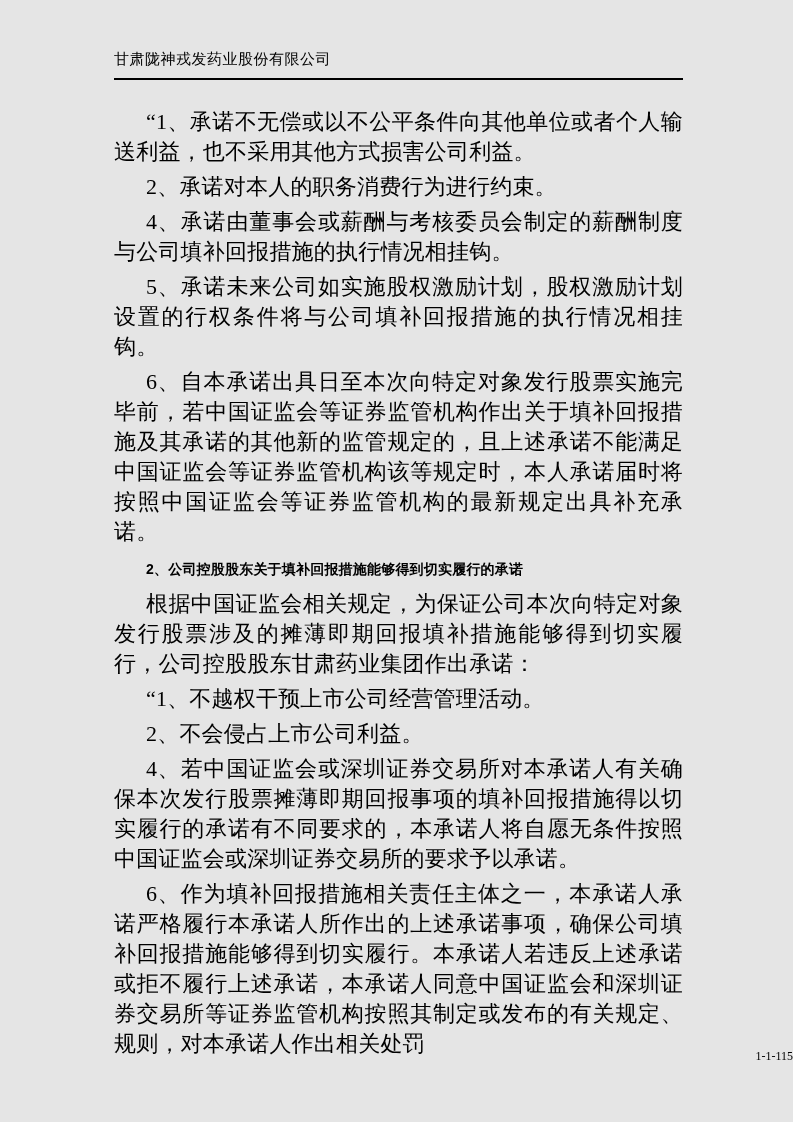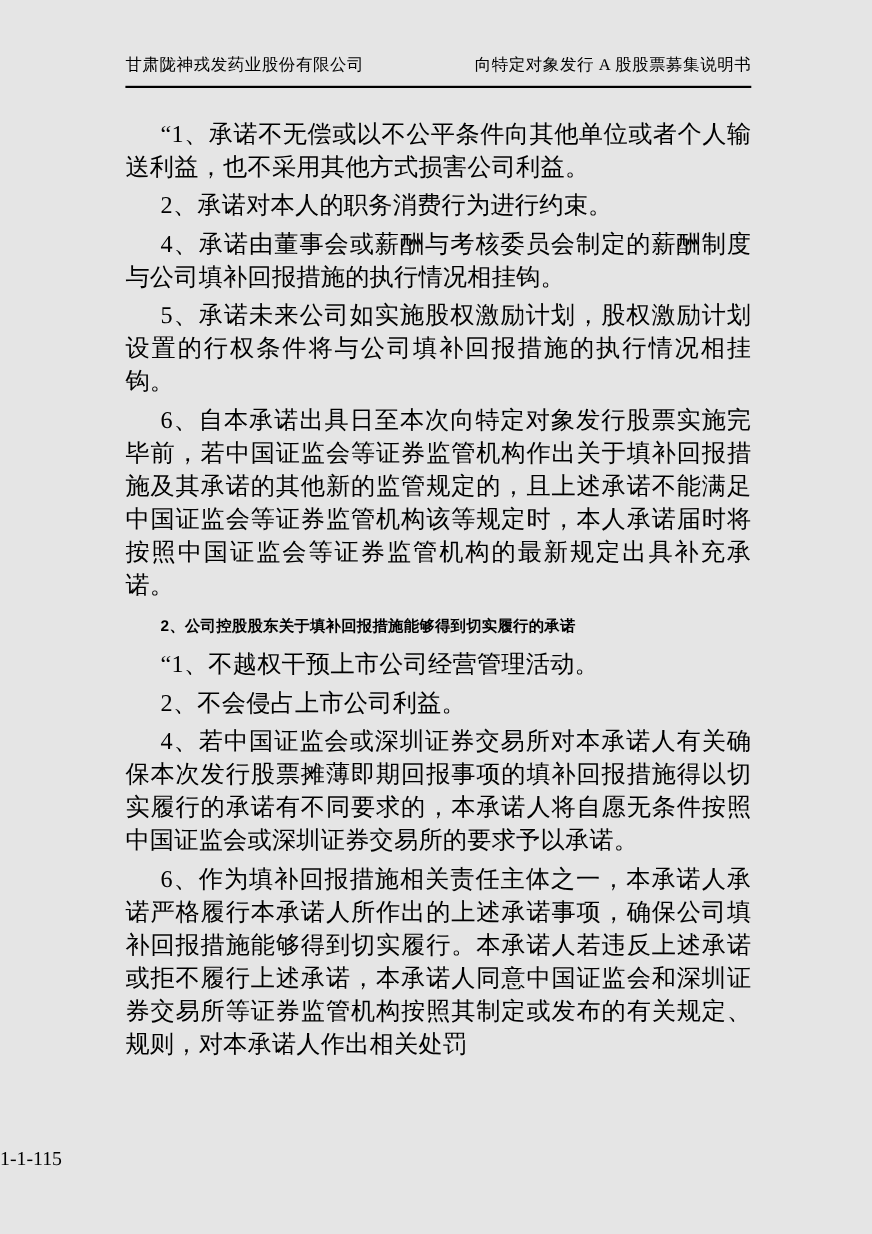--- a/index.html
+++ b/index.html
@@ -56,42 +56,42 @@
     letter-spacing: 0.2px;
   }
   .doc-body p:first-child {
     margin-top: 0;
   }
   .doc-footer {
     position: absolute;
     left: 0;
     right: 0;
     bottom: 58px;
-    text-align: left;
-    font-size: 18px;
+    text-align: right;
+    font-size: 12px;
     font-family: "Liberation Serif", "DejaVu Serif", serif;
   }
 </style>
 </head>
 <body>
 
 <div class="page">
 
   <header class="doc-header">
     <span class="h-left">甘肃陇神戎发药业股份有限公司</span>
-    <span class="h-right">向特定对象发行 A 股股票募集说明书</span>
   </header>
 
   <main class="doc-body" id="doc-body">
       <p class="para">“1、承诺不无偿或以不公平条件向其他单位或者个人输送利益，也不采用其他方式损害公司利益。</p>
       <p class="para">2、承诺对本人的职务消费行为进行约束。</p>
       <p class="para">4、承诺由董事会或薪酬与考核委员会制定的薪酬制度与公司填补回报措施的执行情况相挂钩。</p>
       <p class="para">5、承诺未来公司如实施股权激励计划，股权激励计划设置的行权条件将与公司填补回报措施的执行情况相挂钩。</p>
       <p class="para">6、自本承诺出具日至本次向特定对象发行股票实施完毕前，若中国证监会等证券监管机构作出关于填补回报措施及其承诺的其他新的监管规定的，且上述承诺不能满足中国证监会等证券监管机构该等规定时，本人承诺届时将按照中国证监会等证券监管机构的最新规定出具补充承诺。</p>
       <p class="heading">2、公司控股股东关于填补回报措施能够得到切实履行的承诺</p>
+      <p class="para">根据中国证监会相关规定，为保证公司本次向特定对象发行股票涉及的摊薄即期回报填补措施能够得到切实履行，公司控股股东甘肃药业集团作出承诺：</p>
       <p class="para">“1、不越权干预上市公司经营管理活动。</p>
       <p class="para">2、不会侵占上市公司利益。</p>
       <p class="para">4、若中国证监会或深圳证券交易所对本承诺人有关确保本次发行股票摊薄即期回报事项的填补回报措施得以切实履行的承诺有不同要求的，本承诺人将自愿无条件按照中国证监会或深圳证券交易所的要求予以承诺。</p>
       <p class="para">6、作为填补回报措施相关责任主体之一，本承诺人承诺严格履行本承诺人所作出的上述承诺事项，确保公司填补回报措施能够得到切实履行。本承诺人若违反上述承诺或拒不履行上述承诺，本承诺人同意中国证监会和深圳证券交易所等证券监管机构按照其制定或发布的有关规定、规则，对本承诺人作出相关处罚</p>
     </main>
 
   <footer class="doc-footer">
     <span>1-1-115</span>
   </footer>
 

